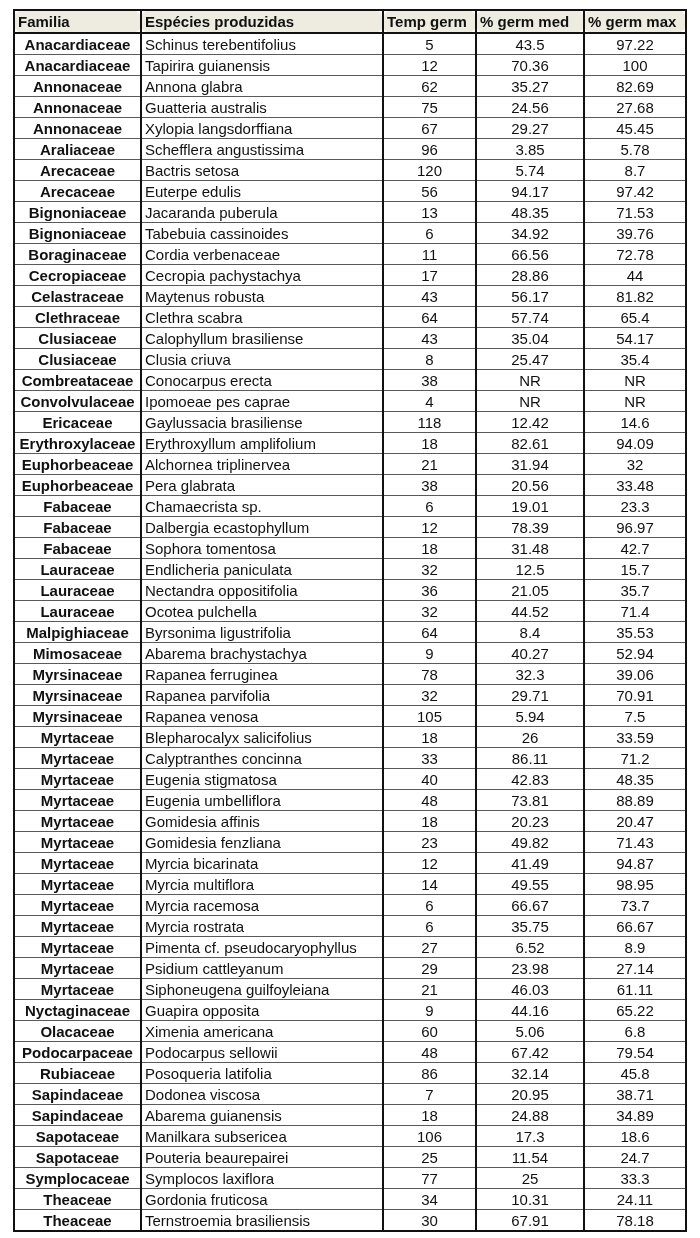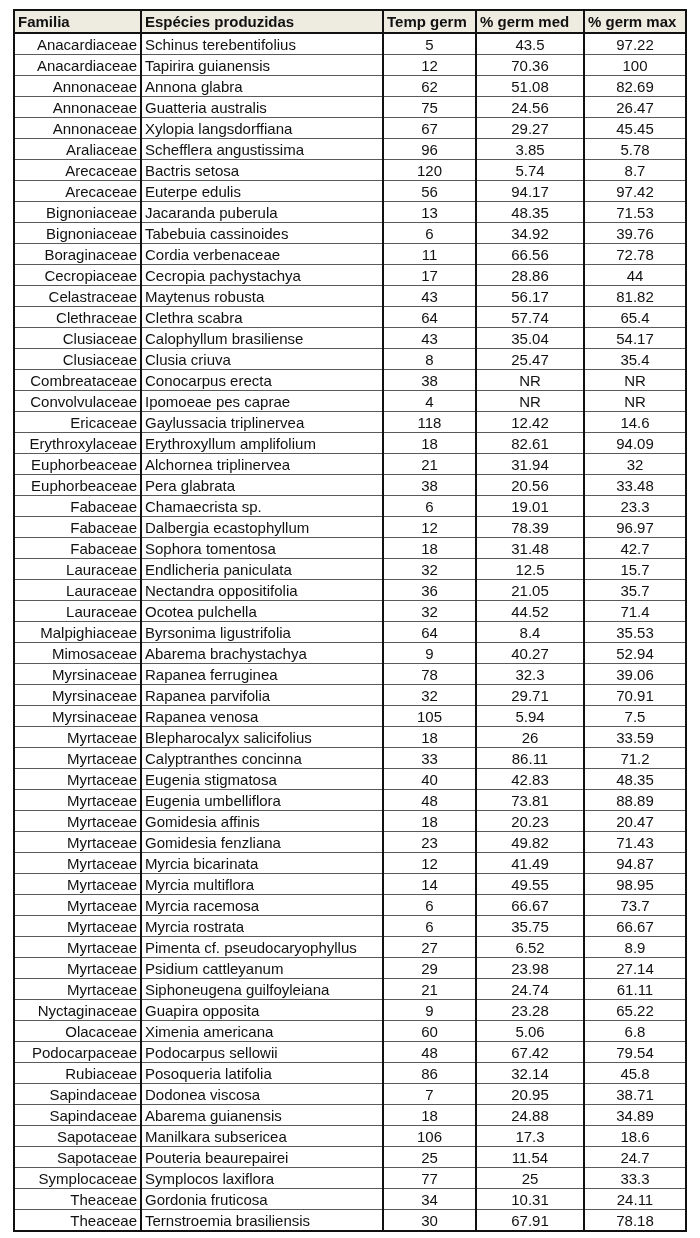--- a/index.html
+++ b/index.html
@@ -37,24 +37,25 @@
     line-height: 19px;
     overflow: hidden;
     white-space: nowrap;
   }
   table.species-table thead th {
     background: #EEECE1;
     font-weight: bold;
     text-align: left;
     border-bottom: 2px solid #111111;
     height: 21px;
+    border-radius: 9px;
   }
   
   .h3, .h4 { text-align: left; }
-  .c0 { text-align: right; }
+  .c0 { text-align: center; font-weight: bold; }
   .c1 { text-align: left; }
   .c2, .c3, .c4 { text-align: center; }
 </style>
 </head>
 <body>
 
 <div class="page">
   <table class="species-table">
     <colgroup>
       <col style="width:127px">
@@ -84,29 +85,29 @@
           <td class="c0">Anacardiaceae</td>
           <td class="c1">Tapirira guianensis</td>
           <td class="c2">12</td>
           <td class="c3">70.36</td>
           <td class="c4">100</td>
         </tr>
         <tr>
           <td class="c0">Annonaceae</td>
           <td class="c1">Annona glabra</td>
           <td class="c2">62</td>
-          <td class="c3">51.08</td>
+          <td class="c3">35.27</td>
           <td class="c4">82.69</td>
         </tr>
         <tr>
           <td class="c0">Annonaceae</td>
           <td class="c1">Guatteria australis</td>
           <td class="c2">75</td>
           <td class="c3">24.56</td>
-          <td class="c4">26.47</td>
+          <td class="c4">27.68</td>
         </tr>
         <tr>
           <td class="c0">Annonaceae</td>
           <td class="c1">Xylopia langsdorffiana</td>
           <td class="c2">67</td>
           <td class="c3">29.27</td>
           <td class="c4">45.45</td>
         </tr>
         <tr>
           <td class="c0">Araliaceae</td>
@@ -194,21 +195,21 @@
         </tr>
         <tr>
           <td class="c0">Convolvulaceae</td>
           <td class="c1">Ipomoeae pes caprae</td>
           <td class="c2">4</td>
           <td class="c3">NR</td>
           <td class="c4">NR</td>
         </tr>
         <tr>
           <td class="c0">Ericaceae</td>
-          <td class="c1">Gaylussacia triplinervea</td>
+          <td class="c1">Gaylussacia brasiliense</td>
           <td class="c2">118</td>
           <td class="c3">12.42</td>
           <td class="c4">14.6</td>
         </tr>
         <tr>
           <td class="c0">Erythroxylaceae</td>
           <td class="c1">Erythroxyllum amplifolium</td>
           <td class="c2">18</td>
           <td class="c3">82.61</td>
           <td class="c4">94.09</td>
@@ -385,28 +386,28 @@
           <td class="c0">Myrtaceae</td>
           <td class="c1">Psidium cattleyanum</td>
           <td class="c2">29</td>
           <td class="c3">23.98</td>
           <td class="c4">27.14</td>
         </tr>
         <tr>
           <td class="c0">Myrtaceae</td>
           <td class="c1">Siphoneugena guilfoyleiana</td>
           <td class="c2">21</td>
-          <td class="c3">24.74</td>
+          <td class="c3">46.03</td>
           <td class="c4">61.11</td>
         </tr>
         <tr>
           <td class="c0">Nyctaginaceae</td>
           <td class="c1">Guapira opposita</td>
           <td class="c2">9</td>
-          <td class="c3">23.28</td>
+          <td class="c3">44.16</td>
           <td class="c4">65.22</td>
         </tr>
         <tr>
           <td class="c0">Olacaceae</td>
           <td class="c1">Ximenia americana</td>
           <td class="c2">60</td>
           <td class="c3">5.06</td>
           <td class="c4">6.8</td>
         </tr>
         <tr>

